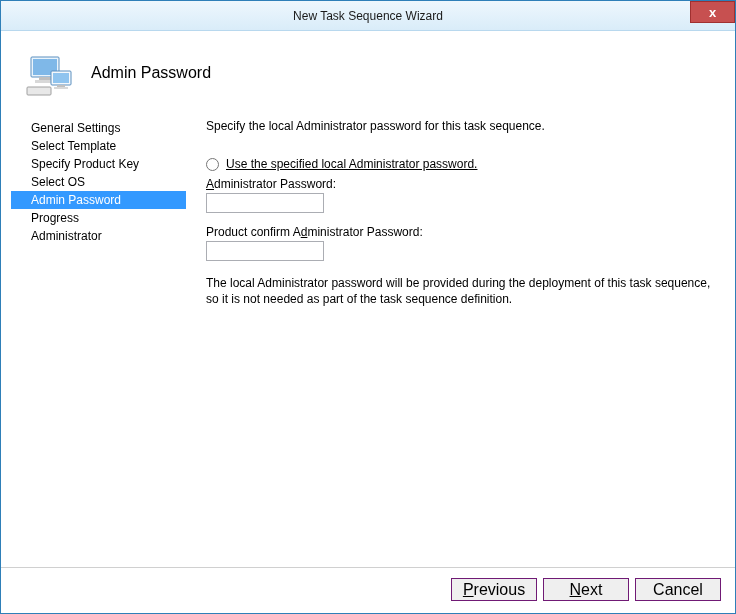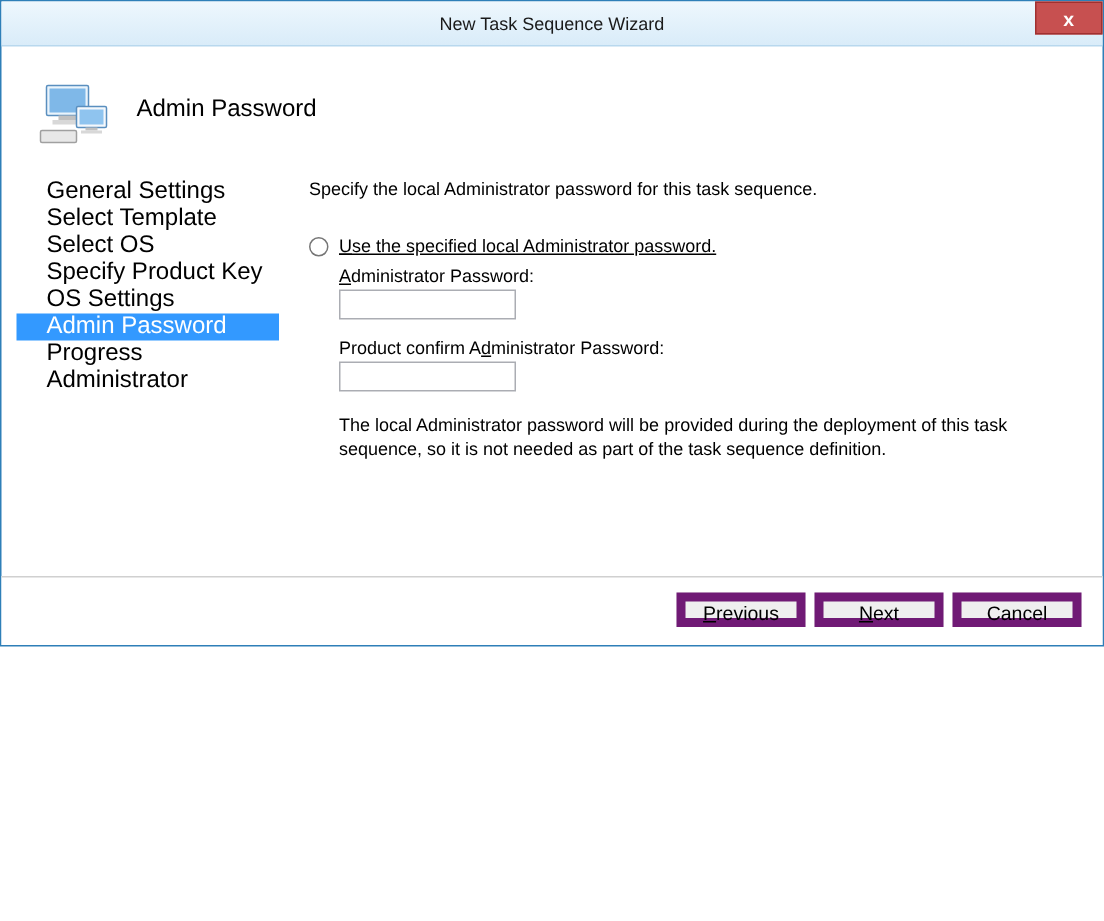--- a/index.html
+++ b/index.html
@@ -6,21 +6,21 @@
       box-sizing: border-box;
       font-family: "Segoe UI", Tahoma, sans-serif;
     }
     body {
       margin: 0;
       padding: 0;
       background: #fff;
     }
     .window {
       width: 736px;
-      height: 431px;
+      height: 614px;
       border: 1px solid #2e7fb8;
       background: #fff;
       display: flex;
       flex-direction: column;
       position: relative;
     }
     .titlebar {
       height: 30px;
       background: linear-gradient(#eef7fd, #d9ecf9);
       border-bottom: 1px solid #b8d8ee;
@@ -66,21 +66,21 @@
     }
     .body {
       flex: 1;
       display: flex;
       padding: 0 10px;
       overflow: hidden;
     }
     .sidebar {
       width: 175px;
       padding: 8px 0;
-      font-size: 16px;
+      font-size: 12px;
     }
     .sidebar-item {
       padding: 1px 4px 1px 20px;
       color: #000;
       cursor: pointer;
       line-height: 16px;
     }
     .sidebar-item.selected {
       background: #3399ff;
       color: #fff;
@@ -98,62 +98,60 @@
       display: flex;
       align-items: flex-end;
       gap: 7px;
       margin-bottom: 6px;
       text-decoration: underline;
     }
     .option-row input[type="radio"] {
       margin: 1px 0 0 0;
     }
     .sub-block {
-      margin-left: 20px;
       margin-bottom: 14px;
     }
     .field-label {
       margin-top: 6px;
       margin-bottom: 2px;
     }
     .text-input {
       width: 118px;
       height: 20px;
       border: 1px solid #abadb3;
       background: #fff;
       padding: 1px 3px;
       font-size: 12px;
     }
     .text-input:disabled {
       background: #fff;
       color: #888;
     }
     .help-text {
-      margin-left: 20px;
       margin-top: 6px;
       line-height: 1.35;
       padding-right: 4px;
     }
     .option2 {
       margin-top: 22px;
     }
     .footer {
       border-top: 1px solid #d0d0d0;
       padding: 10px 14px 12px 14px;
       display: flex;
       justify-content: flex-end;
       gap: 6px;
       background: #fff;
     }
     .btn {
       min-width: 86px;
       height: 23px;
       background: #efefef;
-      border: 6px solid #701a75;
-      font-size: 13px;
+      border: 1px solid #701a75;
+      font-size: 16px;
       cursor: pointer;
       padding: 0 10px;
     }
     .u { text-decoration: underline; }
   </style>
 </head>
 <body>
 
 <div class="window">
 
@@ -178,23 +176,22 @@
         <rect x="2" y="38" width="24" height="8" rx="1" fill="#e8e8e8" stroke="#a0a0a0"></rect>
       </svg>
     </span>
     <div class="header-title">Admin Password</div>
   </div>
 
   <div class="body">
     <div class="sidebar" id="sidebar">
         <div class="sidebar-item">General Settings</div>
         <div class="sidebar-item">Select Template</div>
+        <div class="sidebar-item">Specify Product Key</div>
         <div class="sidebar-item">Select OS</div>
-        <div class="sidebar-item">Specify Product Key</div>
-        <div class="sidebar-item">OS Settings</div>
         <div class="sidebar-item selected">Admin Password</div>
         <div class="sidebar-item">Progress</div>
         <div class="sidebar-item">Administrator</div>
       </div>
 
     <div class="content">
       <div class="instruction">Specify the local Administrator password for this task sequence.</div>
 
       <div class="option-row">
         <input type="radio" name="pwdopt" id="r1" style="">

